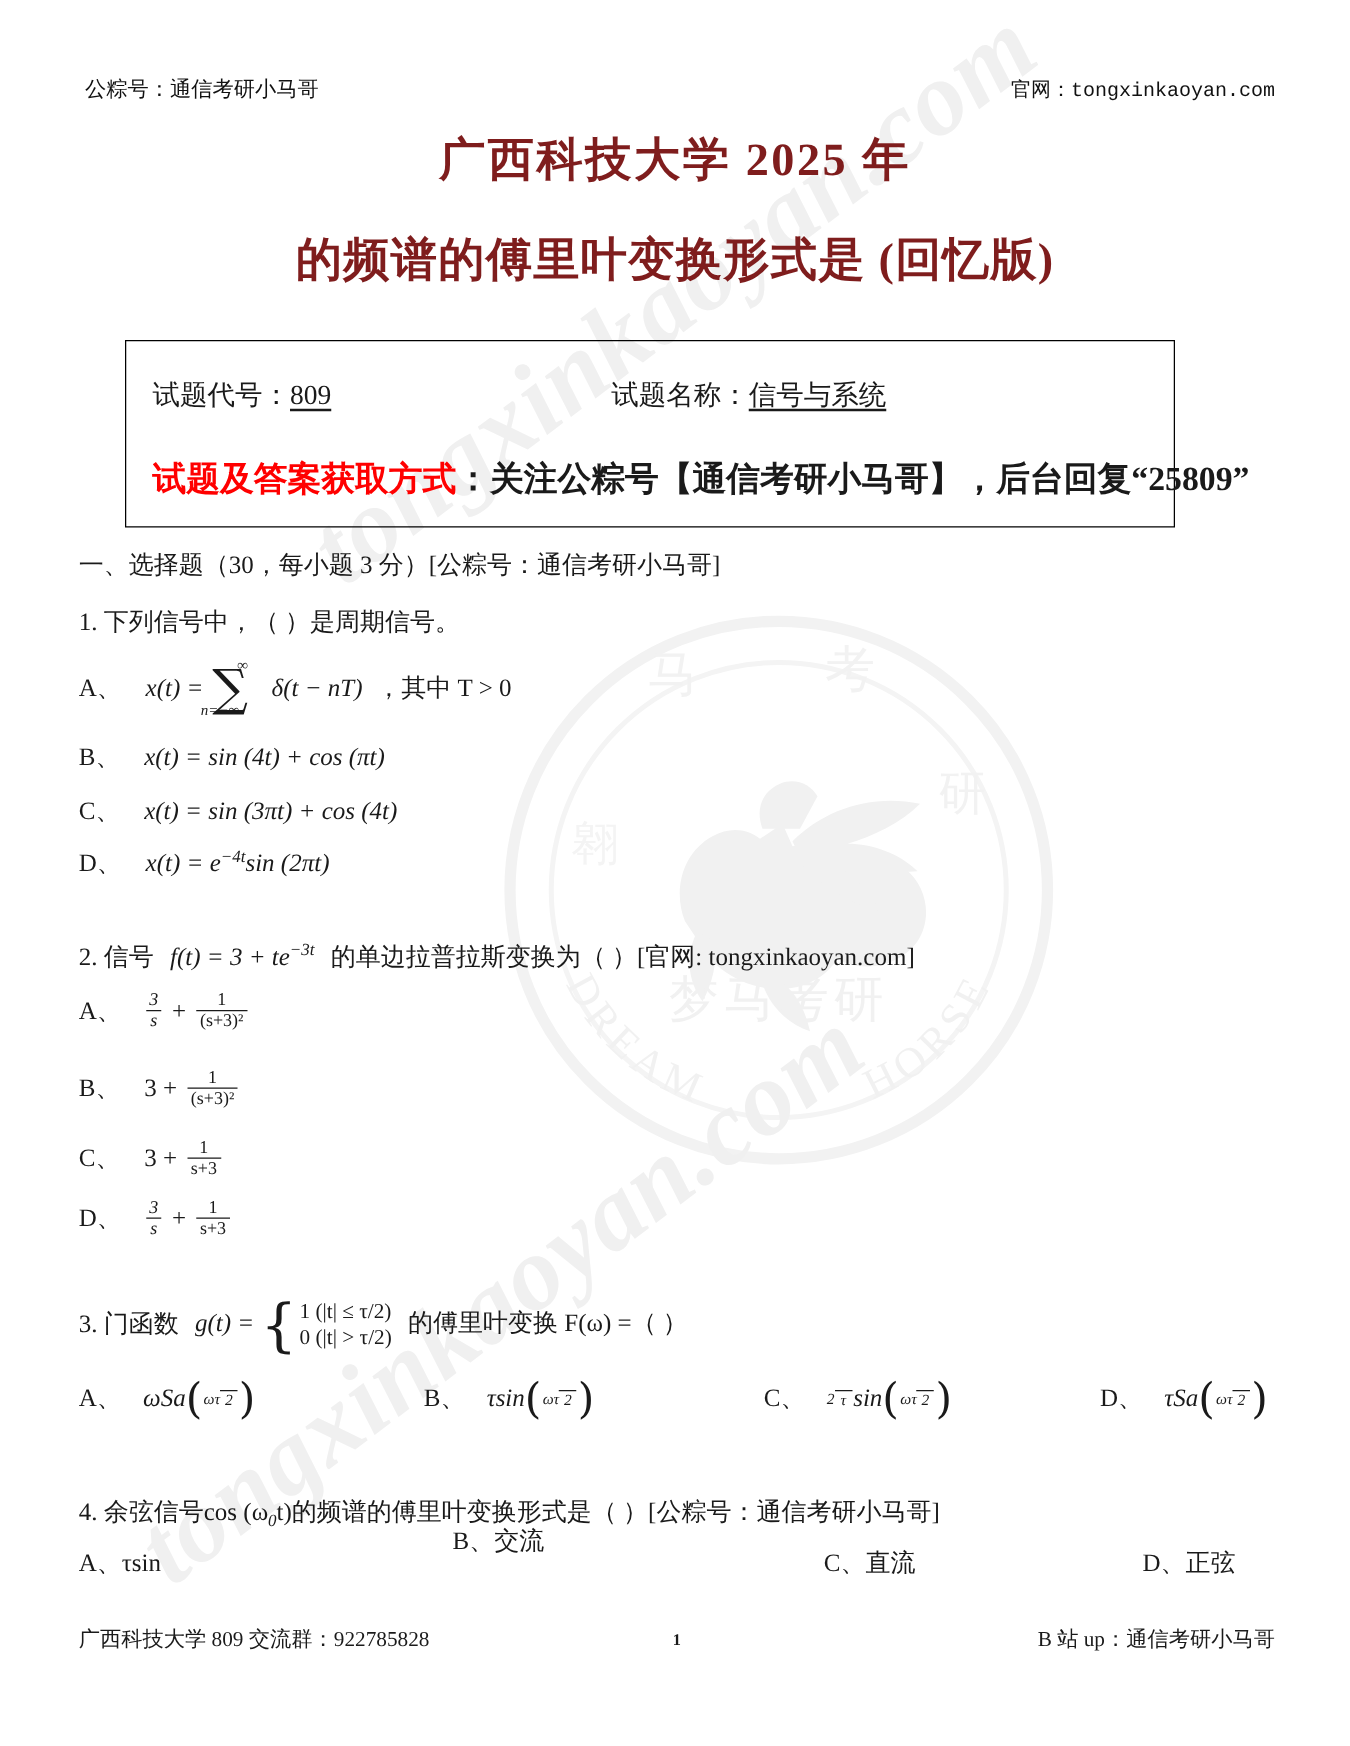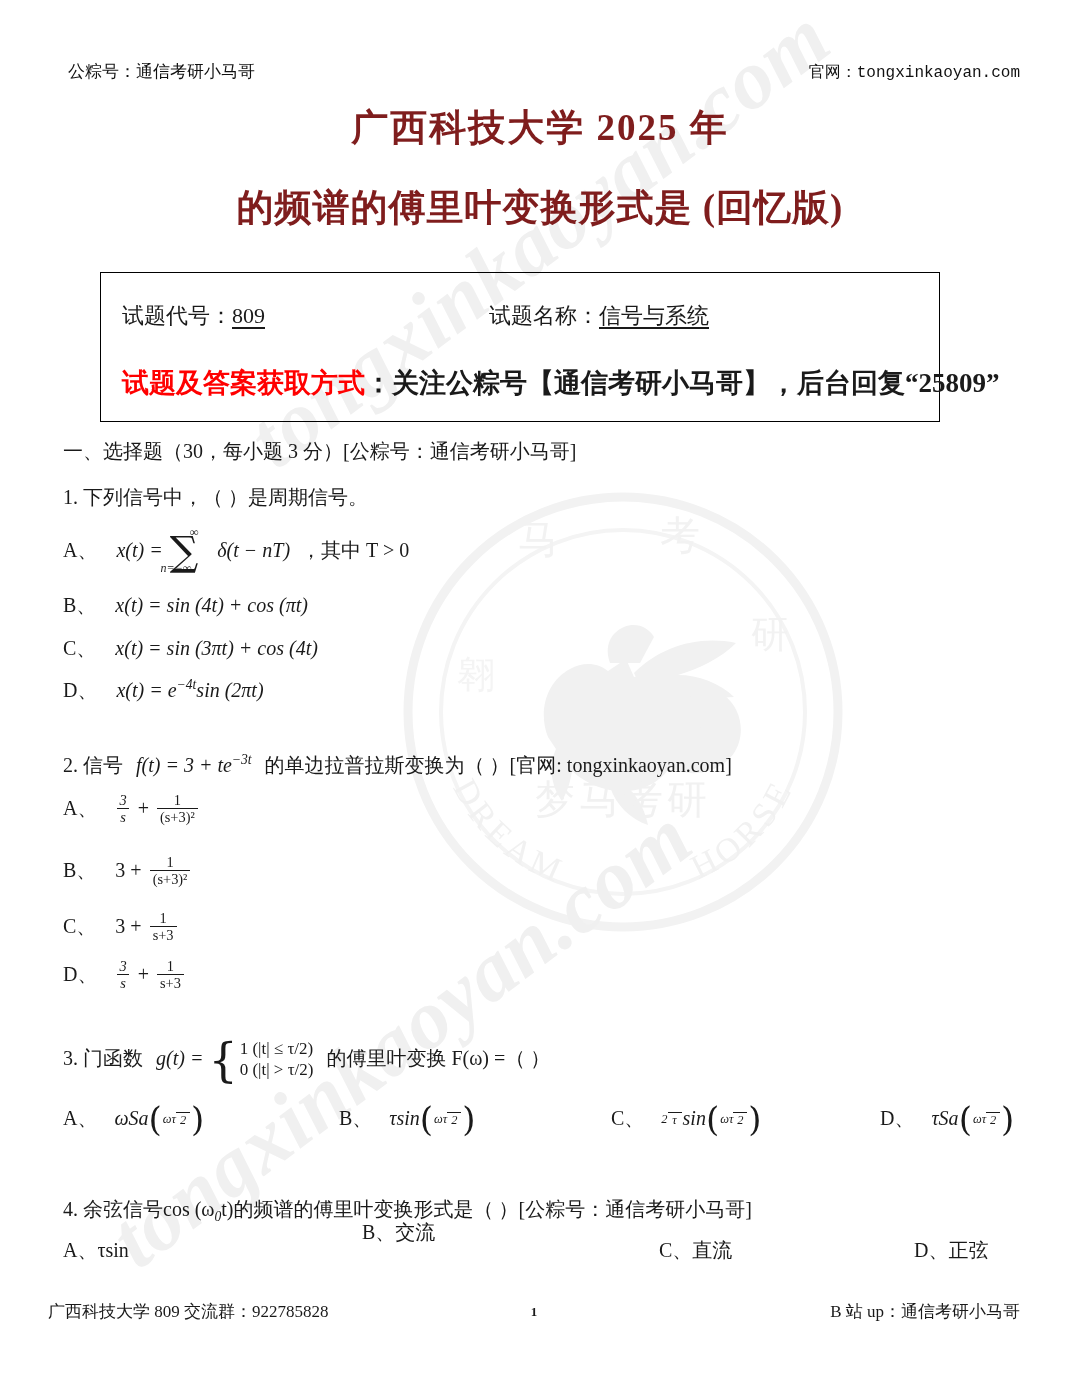--- a/index.html
+++ b/index.html
@@ -257,21 +257,21 @@
 
   
   .q4 { top: 1196px; }
   .q4a { left: 63px; top: 1237px; }
   .q4b { left: 362px; top: 1219px; }
   .q4c { left: 639px; top: 1237px; margin-left: 20px; }
   .q4d { left: 914px; top: 1237px; }
 
   .footer {
     position: absolute;
-    left: 48px;
+    left: 63px;
     right: 60px;
     top: 1300px;
     display: flex;
     justify-content: space-between;
     align-items: center;
     font-size: 17px;
   }
   .footer .pg {
     position: absolute;
     left: 0; right: 0;

